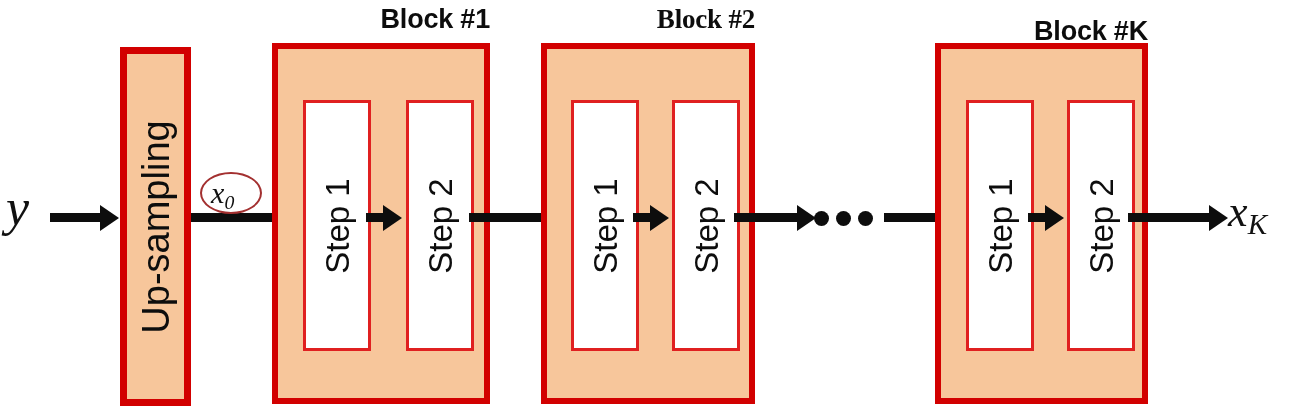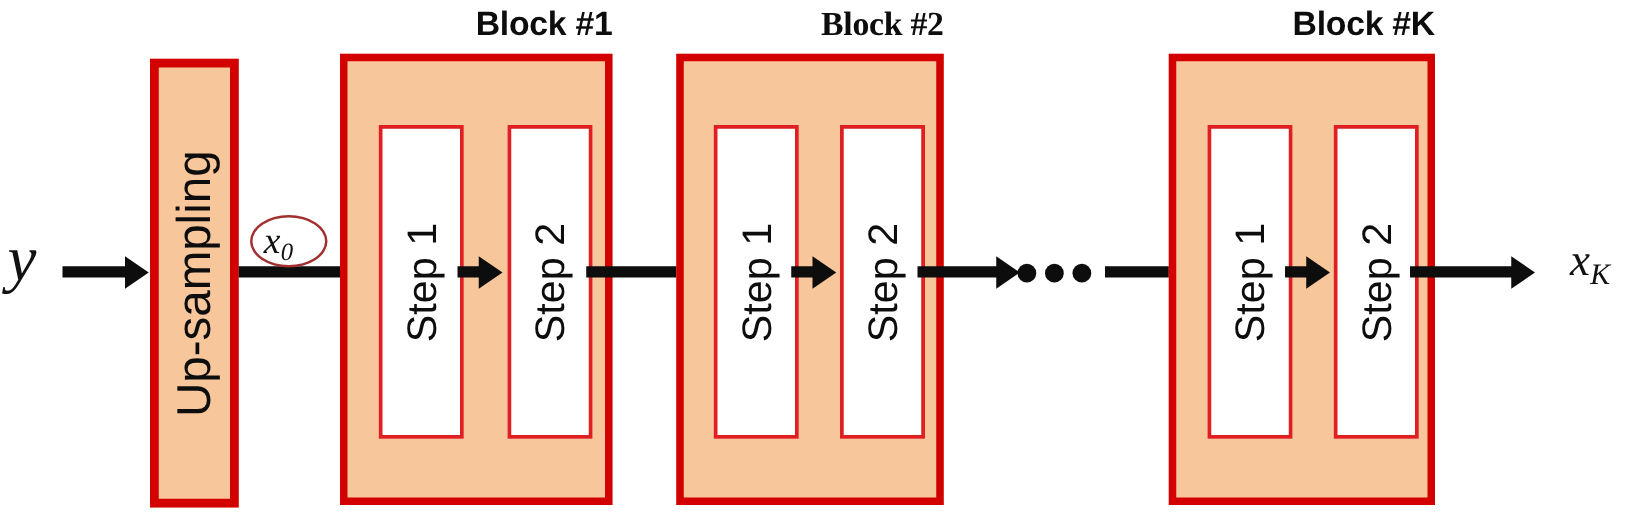--- a/index.html
+++ b/index.html
@@ -181,32 +181,32 @@
   <div class="arrow" style="left:734px; top:213px; width:65px;"></div>
 
   <div>
     <div class="dot" style="left:814px; top:211px;"></div>
     <div class="dot" style="left:836px; top:211px;"></div>
     <div class="dot" style="left:858px; top:211px;"></div>
   </div>
 
   <div class="arrow" style="left:884px; top:213px; width:78px;"></div>
 
-  <div class="block-title" style="left:935px; top:6px; width:213px;">Block #K</div>
+  <div class="block-title" style="left:935px; top:18px; width:213px;">Block #K</div>
 
   <div class="box-outer" style="left:935px; top:43px; width:213px; height:361px;">
     <div class="step-box" style="left:25px; top:51px; width:68px; height:251px;">
       <div class="vlabel">Step 1</div>
     </div>
     <div class="step-box" style="left:126px; top:51px; width:68px; height:251px;">
       <div class="vlabel">Step 2</div>
     </div>
   </div>
 
   <div class="arrow" style="left:1028px; top:213px; width:19px;"></div>
 
   <div class="arrow" style="left:1128px; top:213px; width:83px;"></div>
 
-  <div class="math" style="left:1228px; top:190px; font-size:36px;margin-left:28px;">
+  <div class="math" style="left:1228px; top:190px; font-size:44px;">
     <span>x</span><span class="sub">K</span>
   </div>
 
 </div>
 
 </body></html>

